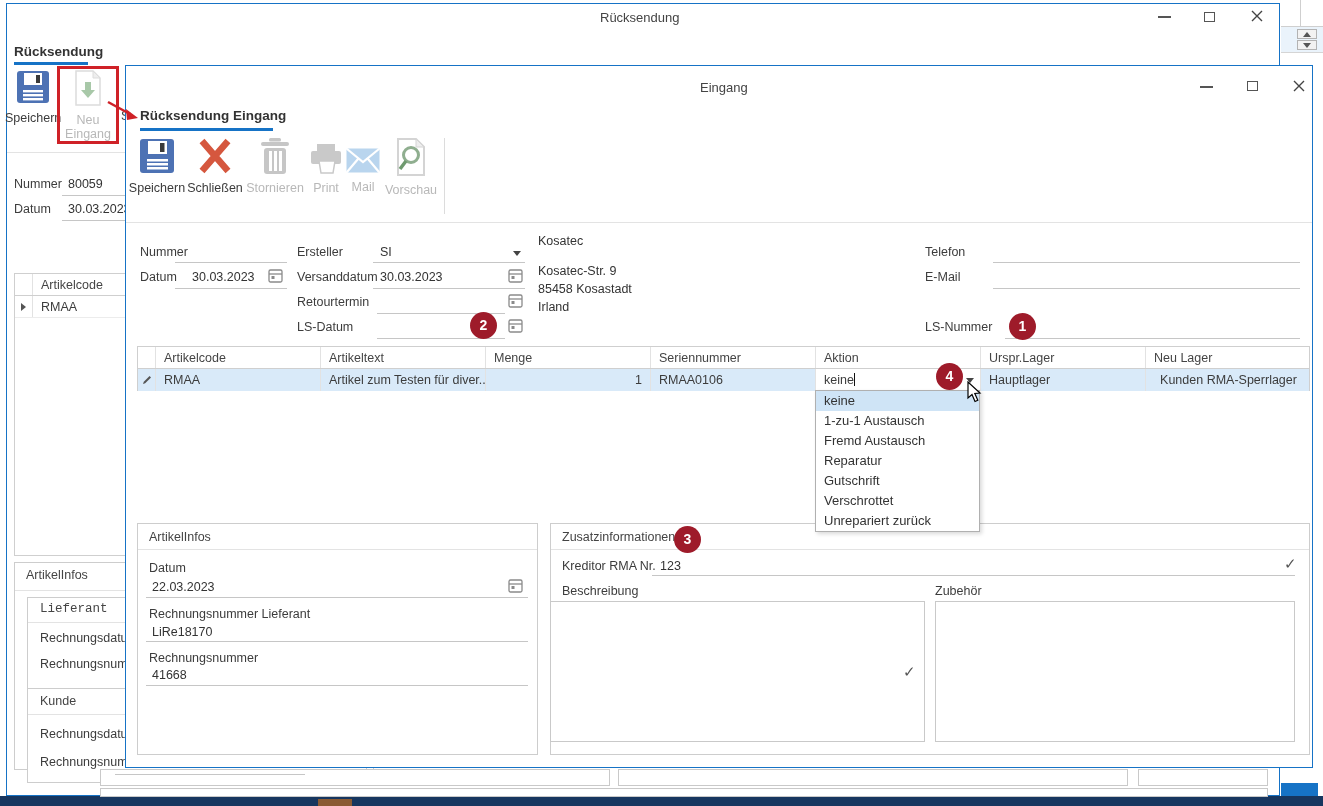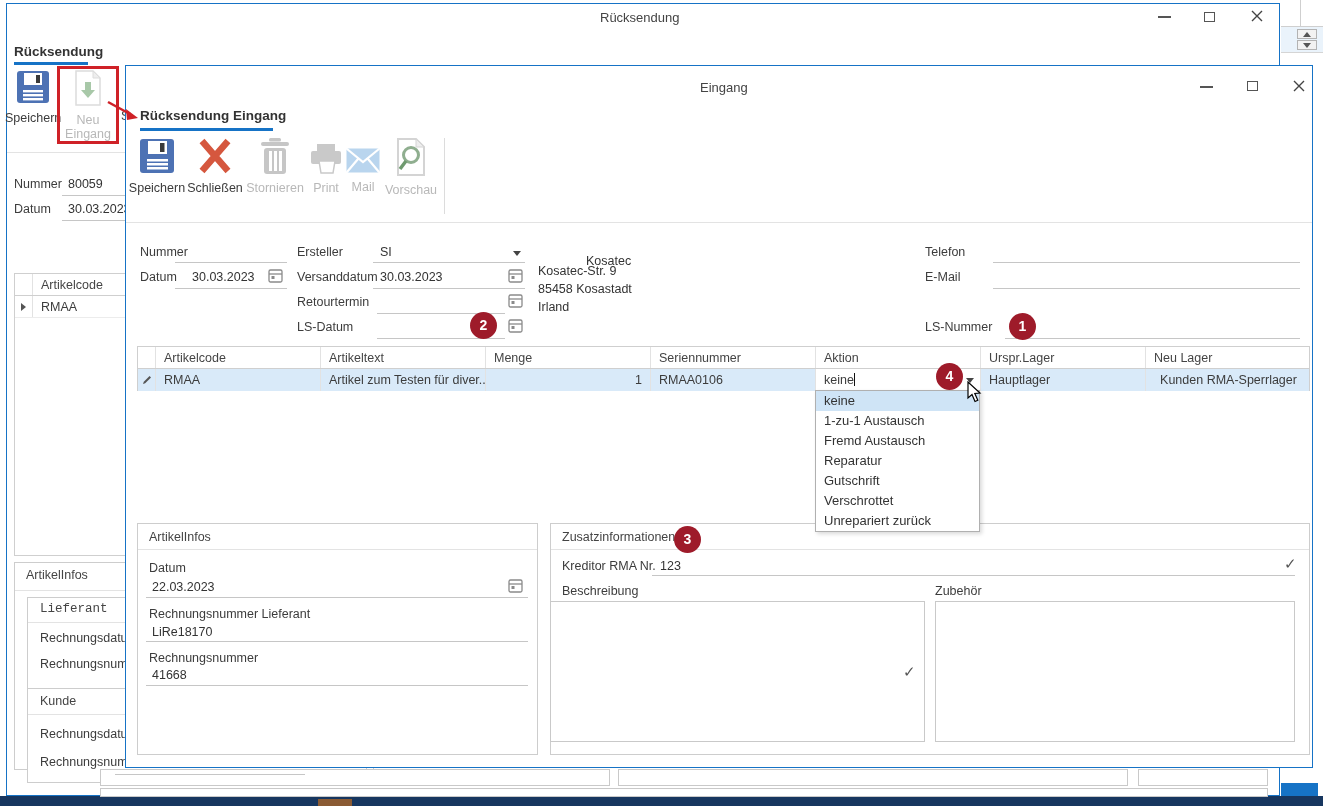--- a/index.html
+++ b/index.html
@@ -286,21 +286,21 @@
   <div class="abs val L11" style="left:380px;top:320px;"></div>
   <div class="abs L11" style="left:508px;top:318px;">
     <svg width="15" height="15">
         <rect x="1" y="2" width="13" height="12" rx="1.5" fill="none" stroke="#8a8a8a" stroke-width="1.3"></rect>
         <line x1="1" y1="6" x2="14" y2="6" stroke="#8a8a8a" stroke-width="1.3"></line>
         <rect x="3.5" y="8" width="3" height="3" fill="#8a8a8a"></rect>
       </svg>
   </div>
   <div class="abs uline L11" style="left:377px;top:338px;width:128px;"></div>
 
-  <div class="abs addr L11" style="left:538px;top:252px;margin-left:48px;">Kosatec</div>
+  <div class="abs addr L11" style="left:538px;top:232px;">Kosatec</div>
   <div class="abs addr L11" style="left:538px;top:262px;">Kosatec-Str. 9</div>
   <div class="abs addr L11" style="left:538px;top:280px;">85458 Kosastadt</div>
   <div class="abs addr L11" style="left:538px;top:298px;">Irland</div>
 
   <div class="abs lbl L11" style="left:925px;top:245px;">Telefon</div>
   <div class="abs uline L11" style="left:993px;top:262px;width:307px;"></div>
   <div class="abs lbl L11" style="left:925px;top:270px;">E-Mail</div>
   <div class="abs uline L11" style="left:993px;top:288px;width:307px;"></div>
   <div class="abs lbl L11" style="left:925px;top:320px;">LS-Nummer</div>
   <div class="abs uline L11" style="left:1005px;top:338px;width:295px;"></div>

